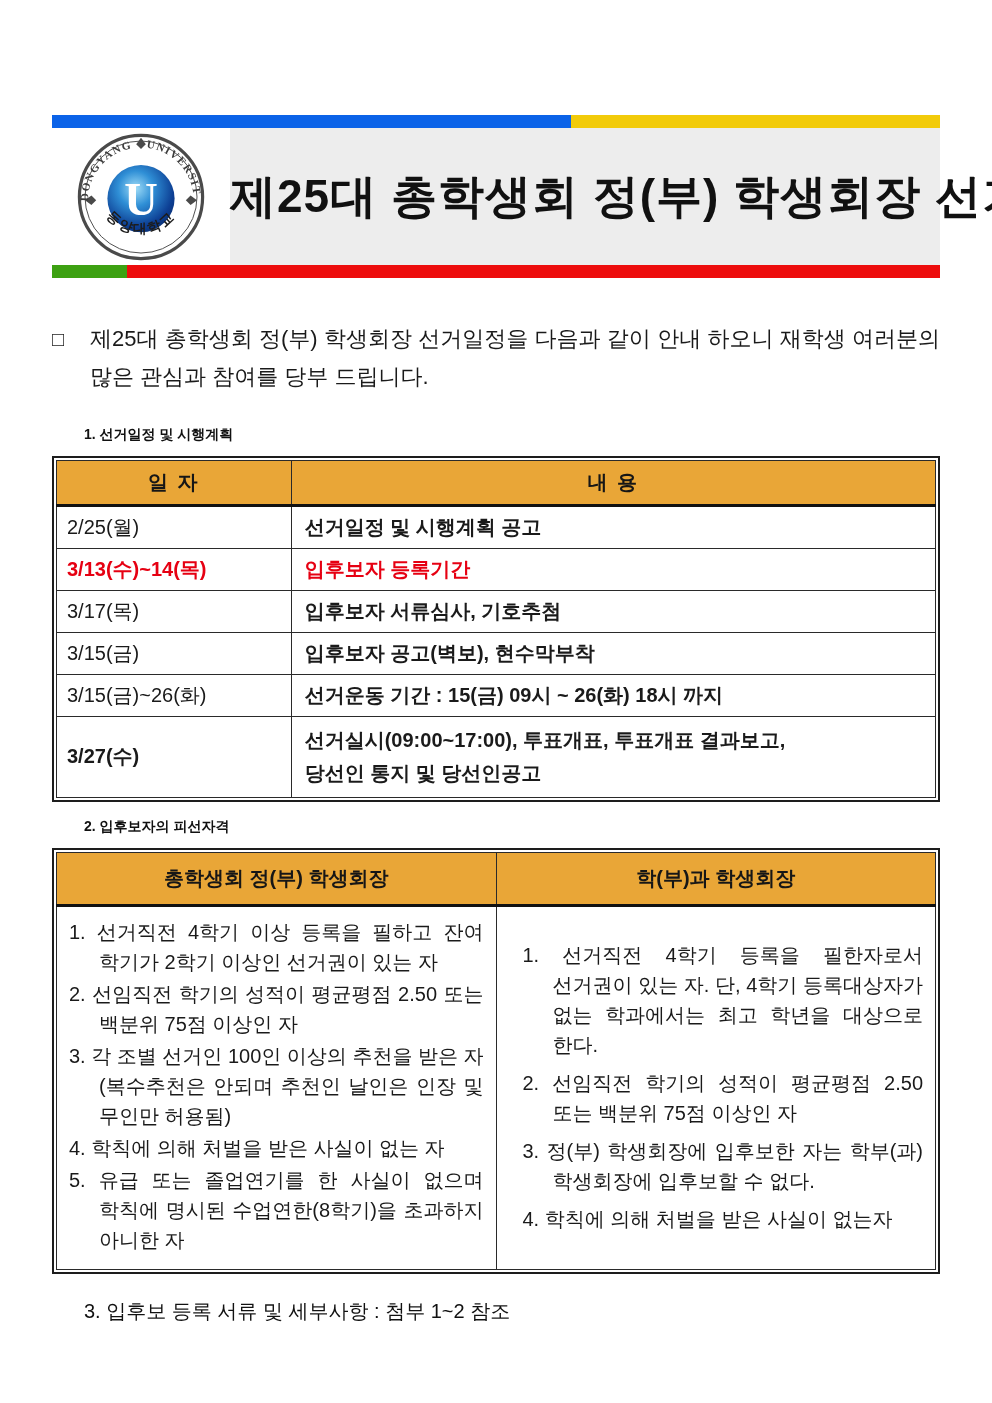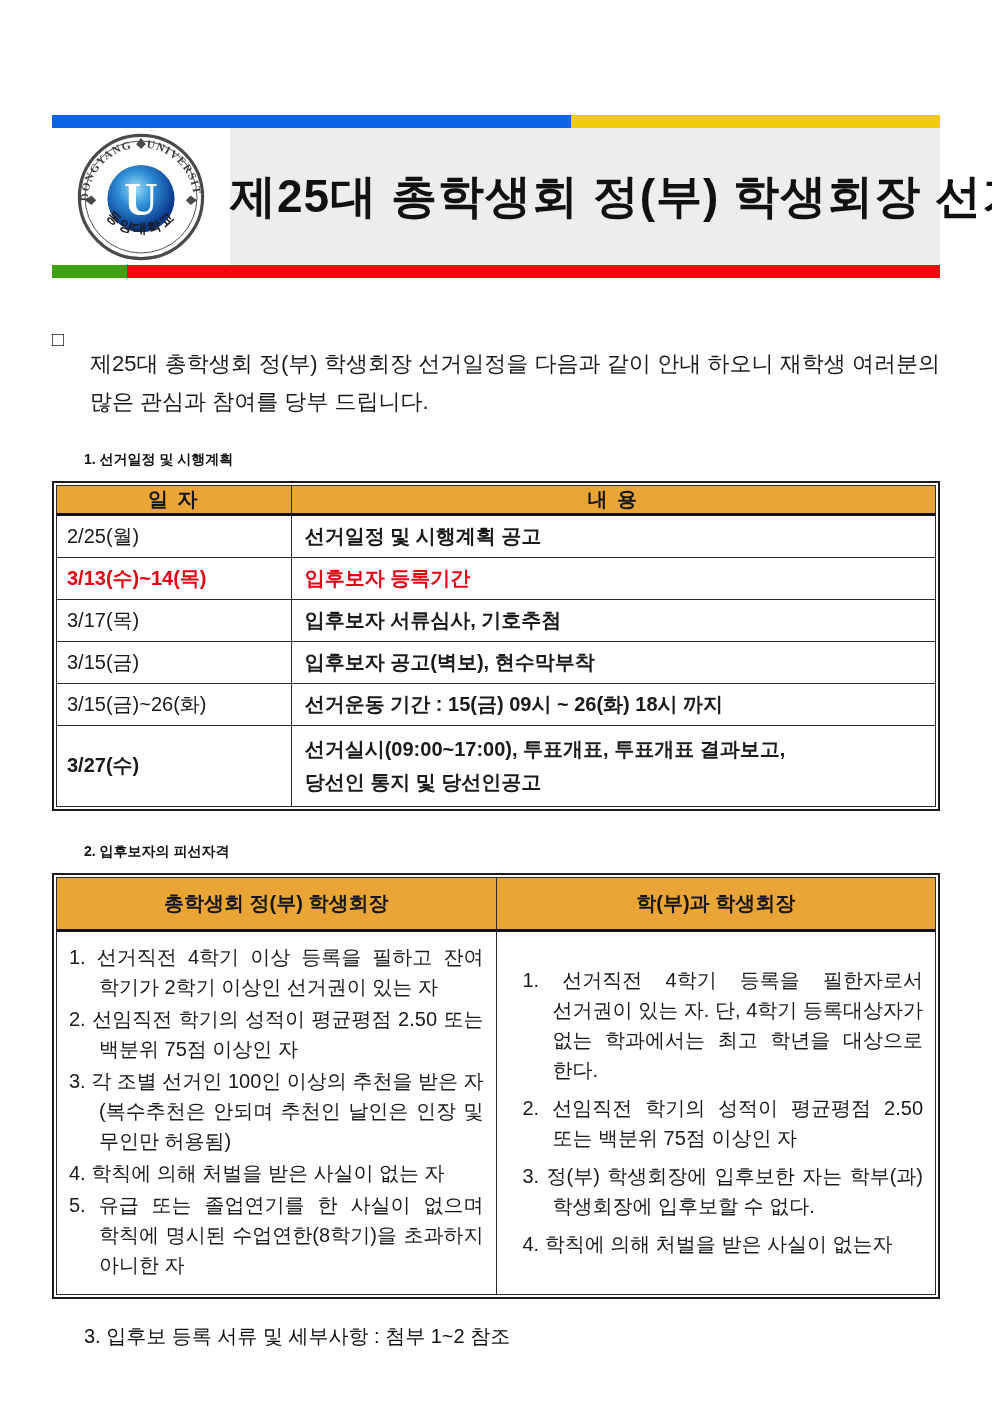--- a/index.html
+++ b/index.html
@@ -37,38 +37,38 @@
     letter-spacing: 1px; white-space: nowrap;
   }
 
   
   .intro {
     margin-top: 42px;
     display: flex;
     font-size: 22px; line-height: 1.72;
   }
   .intro .bullet { flex: 0 0 38px; font-size: 20px; padding-top: 2px; color: #222; }
-  .intro p { flex: 1; text-align: justify; word-break: keep-all; margin-top: 25px; }
+  .intro p { flex: 1; text-align: justify; word-break: keep-all; }
 
   
   .section-heading {
     margin: 30px 0 12px 32px;
     font-size: 14px; font-weight: bold; color: #111;
   }
-  .section-heading.tight { margin-top: 32px; }
+  .section-heading.tight { margin-top: 16px; }
 
   
   .tbl-wrap { border: 2px solid #1d1d1d; padding: 2px; background: #fff; }
   table { width: 100%; border-collapse: collapse; table-layout: fixed; }
   th, td { border: 1px solid #2a2a2a; font-size: 20px; }
   thead th {
     background: #e9a637;
     color: #161616;
     font-weight: bold;
-    padding: 0 4px;
+    padding: 8px 4px;
     border-bottom: 3px solid #111;
     letter-spacing: 2px;
   }
 
   
   .schedule-table col.c-date { width: 26.7%; }
   .schedule-table td { padding: 7px 10px; }
   .schedule-table td.date { text-align: left; }
   .schedule-table td.content { text-align: left; padding-left: 13px; word-break: keep-all; font-weight: bold; }
   .schedule-table tr.highlight td { color: #e60012; font-weight: bold; }

